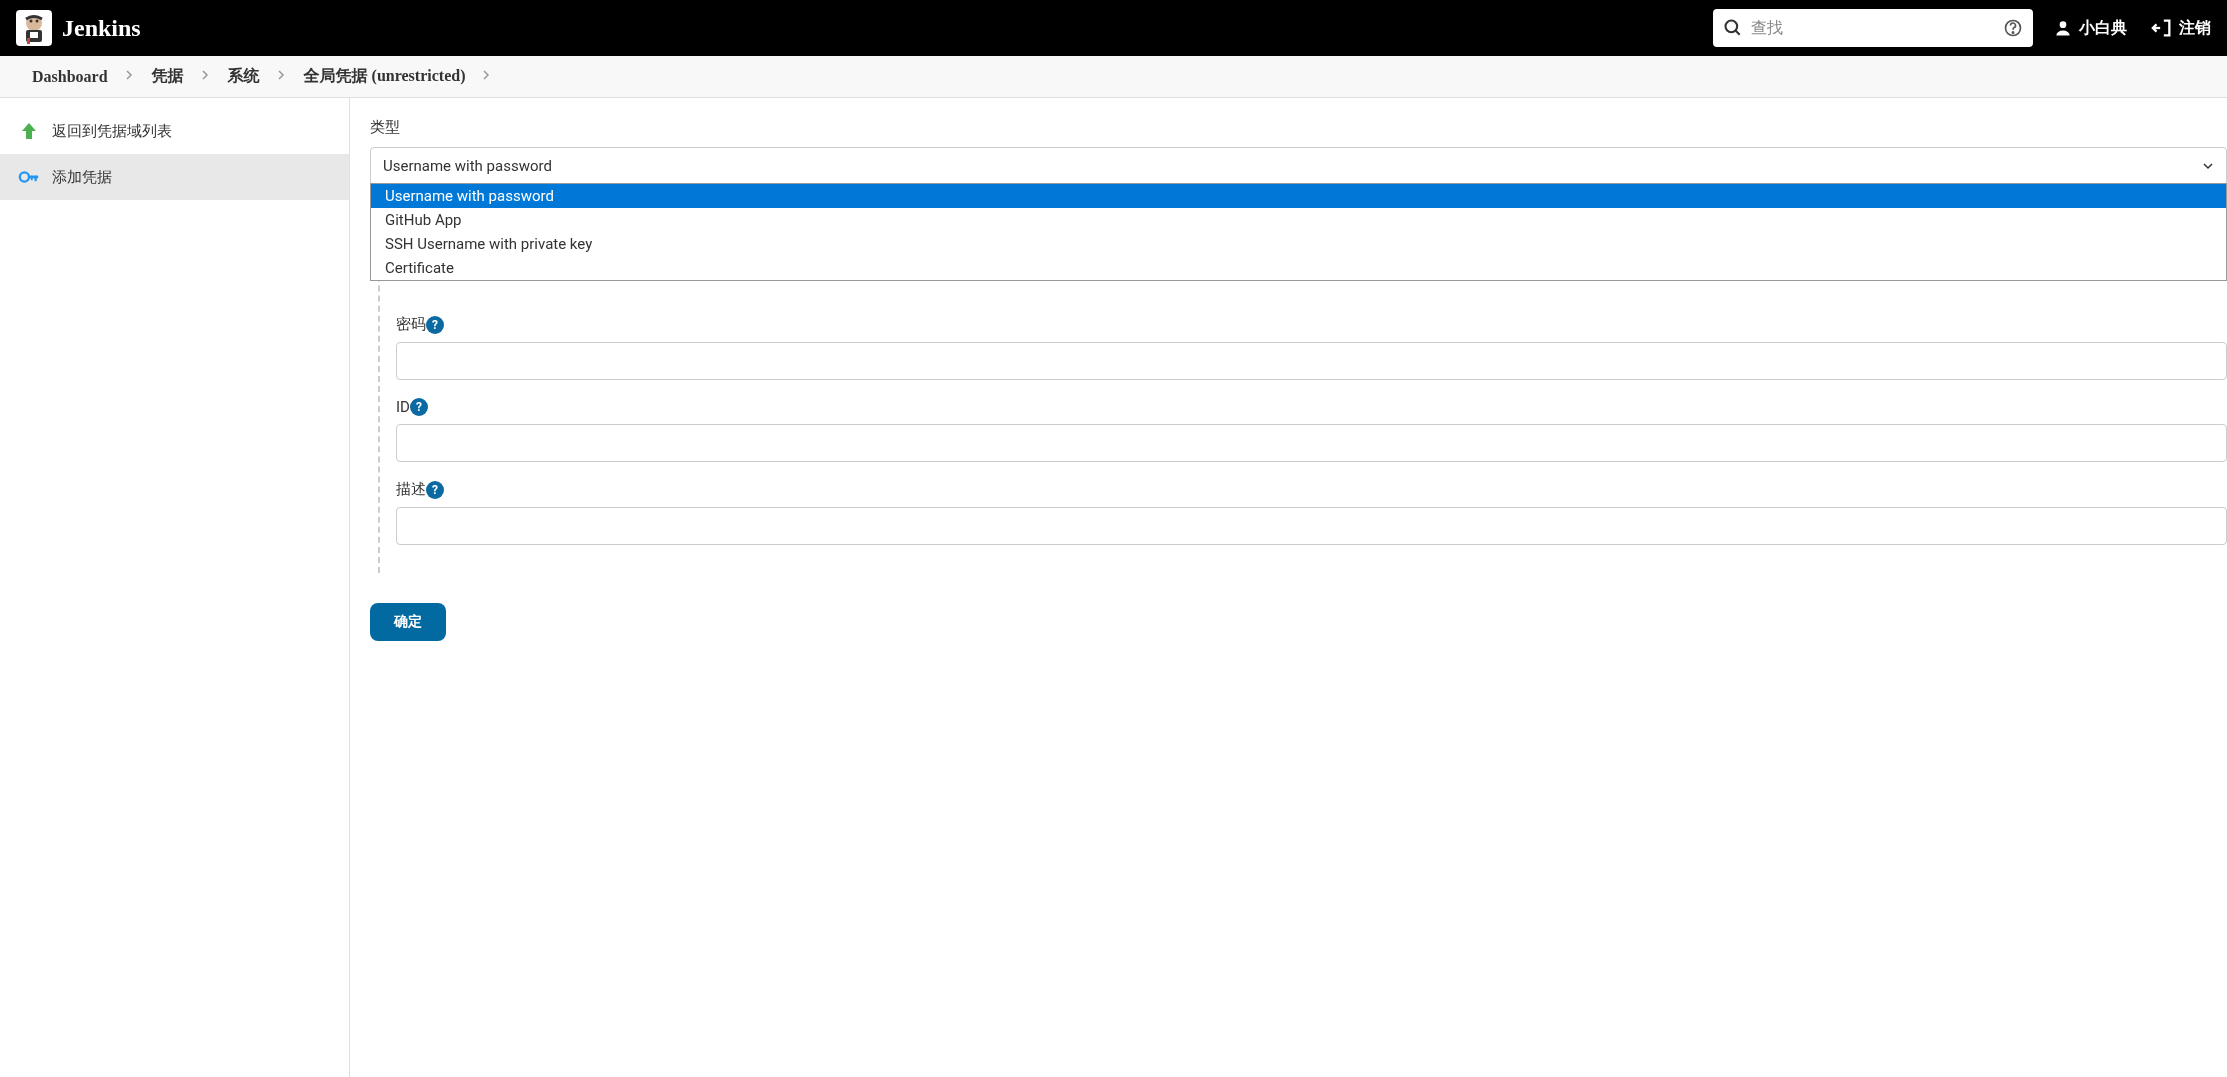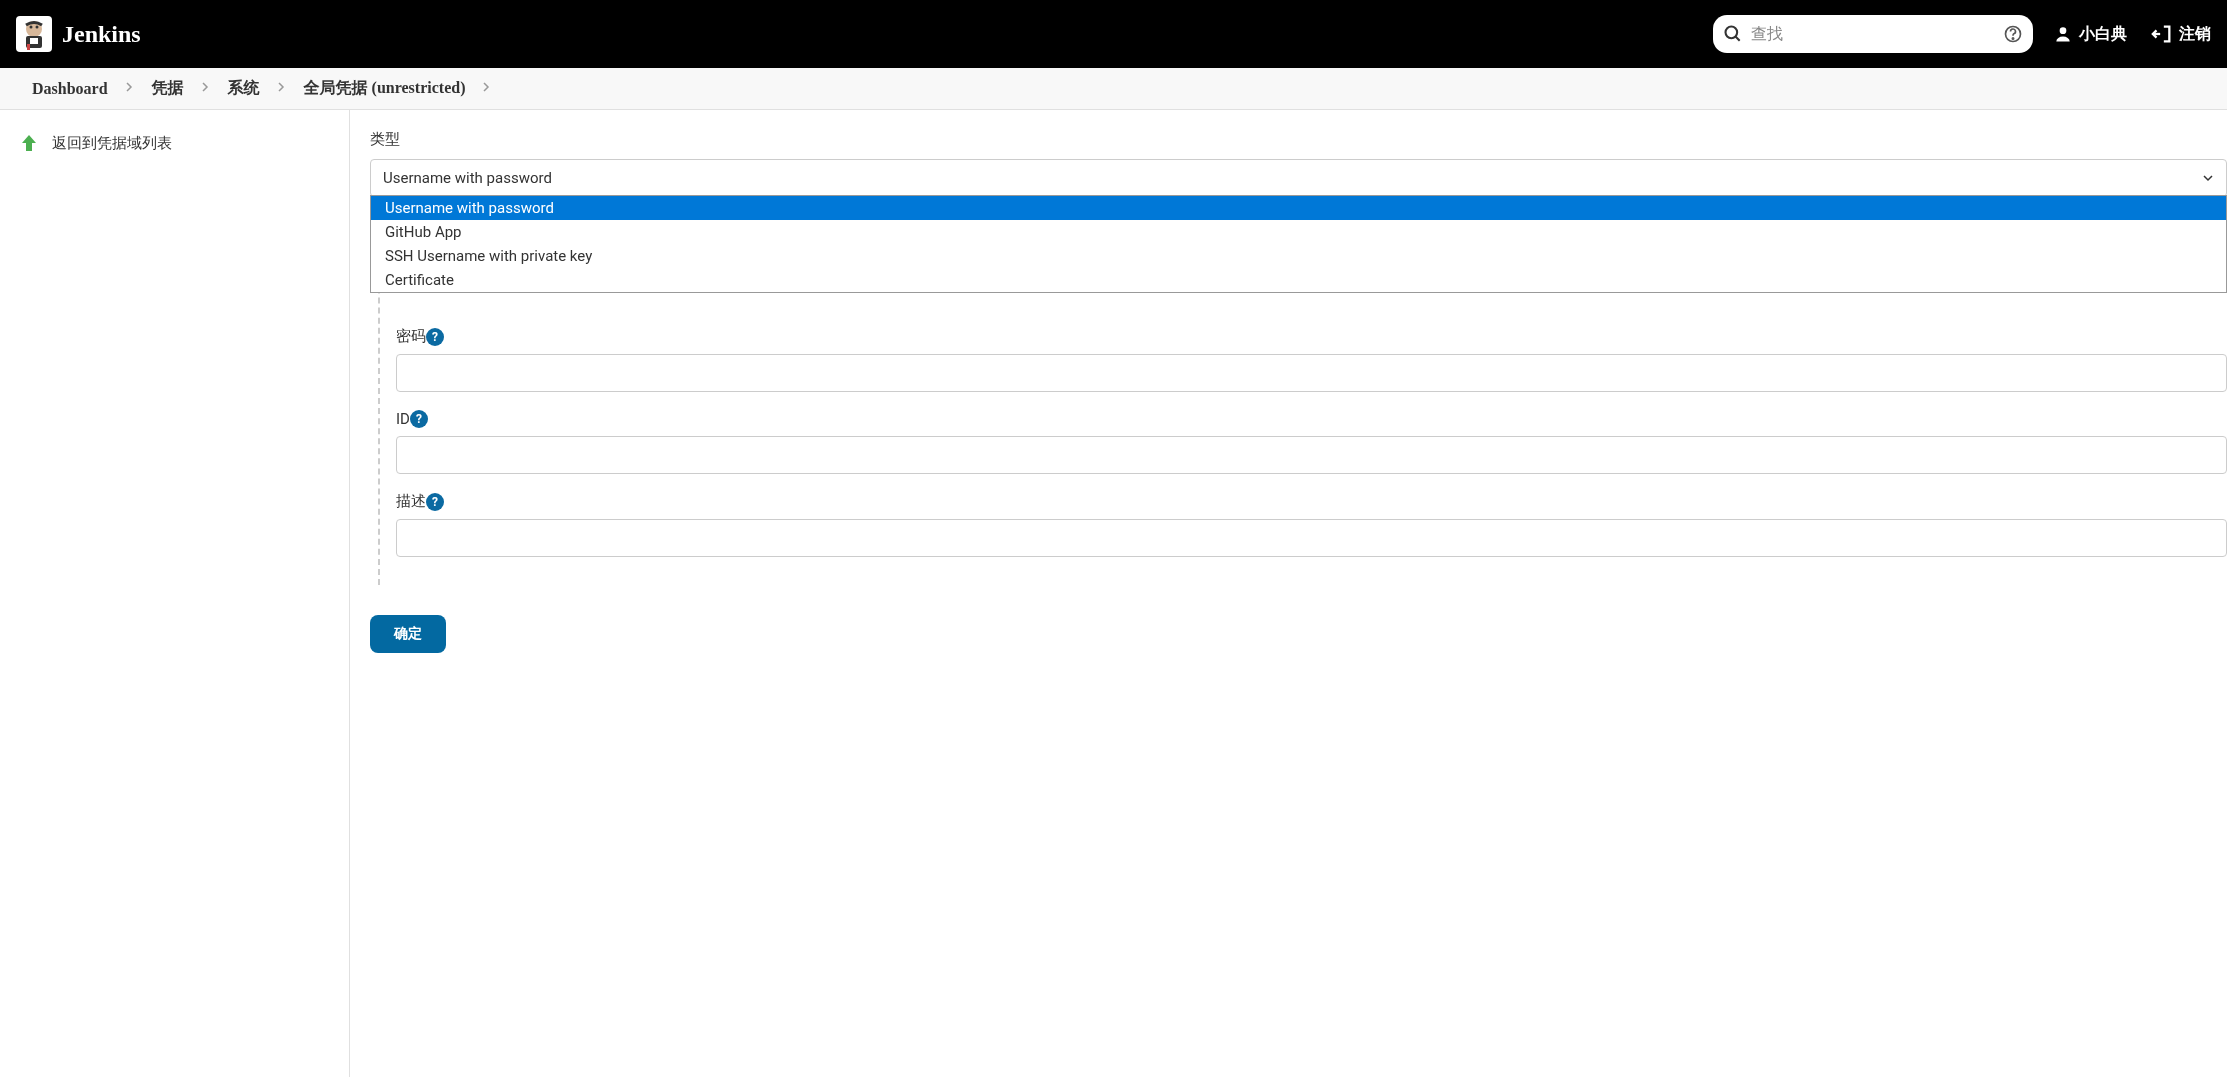--- a/index.html
+++ b/index.html
@@ -10,21 +10,21 @@
   body {
     font-family: -apple-system, BlinkMacSystemFont, "Segoe UI", Roboto, "Helvetica Neue", Arial, sans-serif;
     font-size: 14px;
     color: #333;
     background: #fff;
   }
 
   
   .header {
     background: #000;
-    height: 68px;
+    height: 56px;
     display: flex;
     align-items: center;
     padding: 0 16px;
     color: #fff;
   }
   .logo-container {
     display: flex;
     align-items: center;
     gap: 10px;
   }
@@ -42,21 +42,21 @@
   .logo-text {
     font-size: 24px;
     font-weight: bold;
     font-family: Georgia, serif;
   }
   .header-spacer {
     flex: 1;
   }
   .search-box {
     background: #fff;
-    border-radius: 14px;
+    border-radius: 4px;
     height: 38px;
     width: 320px;
     display: flex;
     align-items: center;
     padding: 0 10px;
     gap: 8px;
   }
   .search-input {
     flex: 1;
     border: none;
@@ -315,20 +315,31 @@
 
   <div class="sidebar">
     <div class="sidebar-item">
       <div class="sidebar-icon">
         <svg width="20" height="20" viewBox="0 0 20 20">
           <path d="M 10 2 L 17 10 L 13 10 L 13 18 L 7 18 L 7 10 L 3 10 Z" fill="#4CAF50"></path>
         </svg>
       </div>
       <span>返回到凭据域列表</span>
     </div>
+    <div class="sidebar-item active">
+      <div class="sidebar-icon">
+        <svg width="22" height="22" viewBox="0 0 24 24">
+          <circle cx="7" cy="12" r="5" fill="none" stroke="#2196F3" stroke-width="2.5"></circle>
+          <rect x="11" y="10.5" width="11" height="3" fill="#2196F3"></rect>
+          <rect x="18" y="10.5" width="2.5" height="6" fill="#2196F3"></rect>
+          <rect x="14" y="10.5" width="2" height="5" fill="#2196F3"></rect>
+        </svg>
+      </div>
+      <span>添加凭据</span>
+    </div>
   </div>
 
   <div class="content">
     <div class="form-area">
       <div class="form-label-top">类型</div>
       <div class="select-box">
         <span>Username with password</span>
         <svg width="12" height="12" viewBox="0 0 12 12">
           <path d="M 2 4 L 6 8 L 10 4" stroke="#333" stroke-width="1.5" fill="none"></path>
         </svg>

